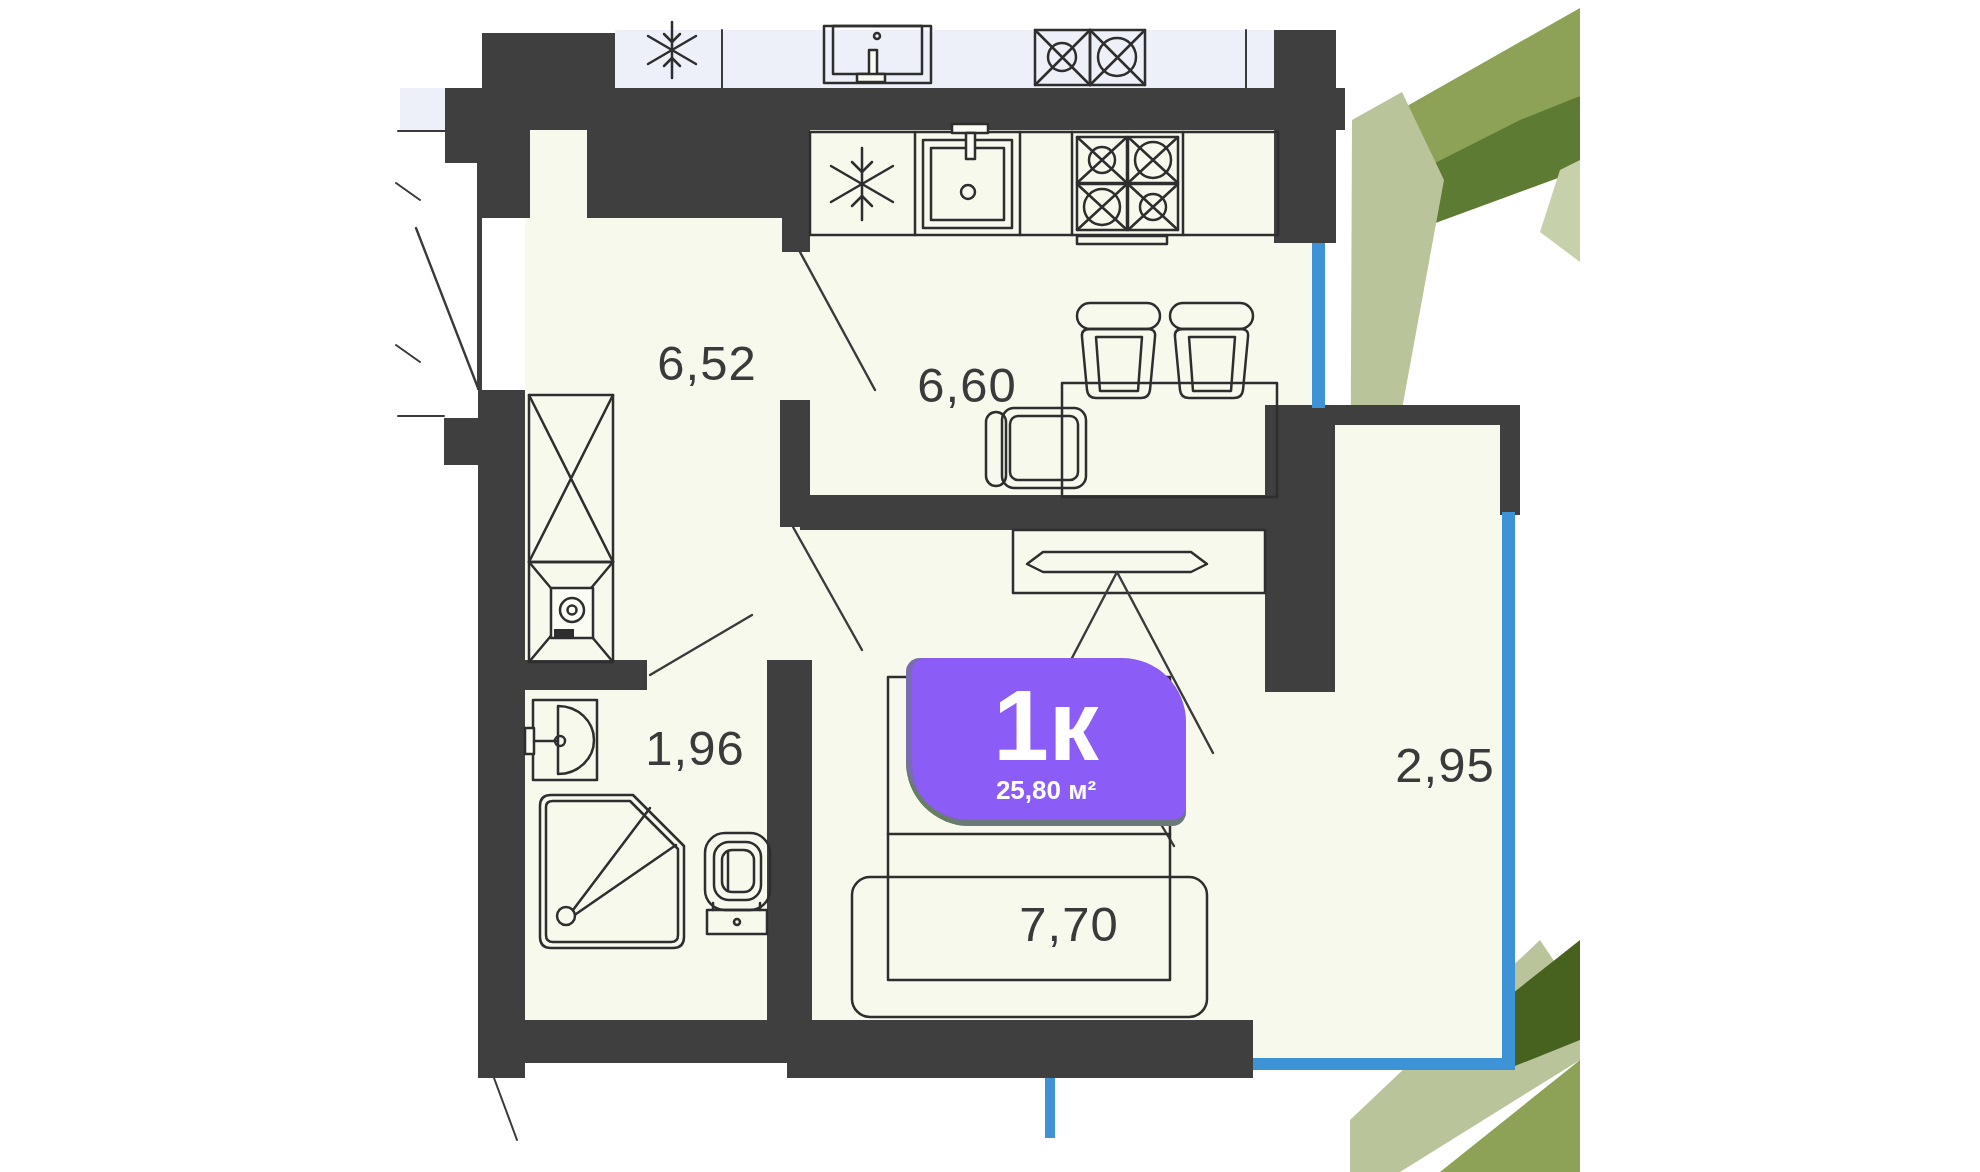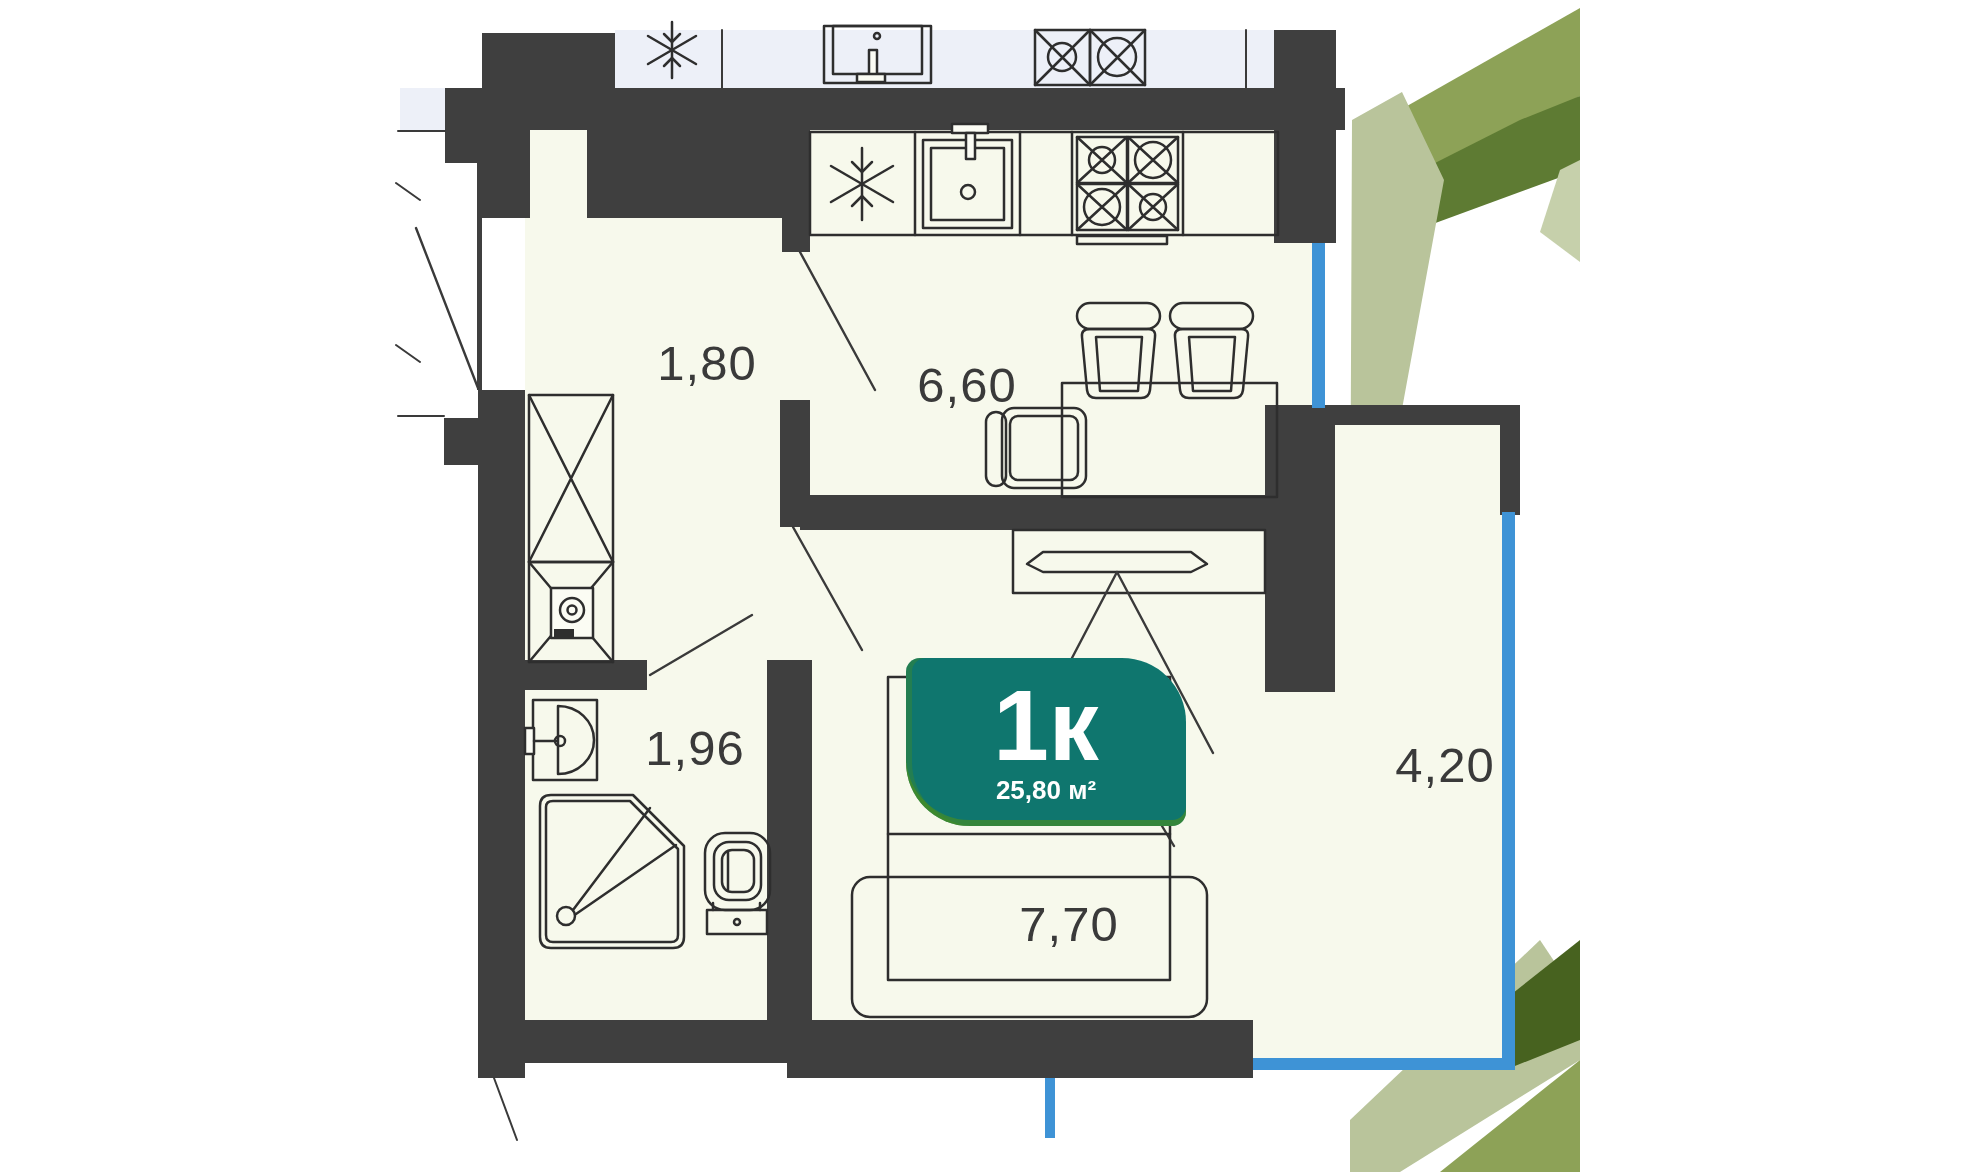--- a/index.html
+++ b/index.html
@@ -11,21 +11,21 @@
   .ln   { fill:none; stroke:#2e2e2e; stroke-width:2.5; stroke-linejoin:round; stroke-linecap:round; }
   .lnf  { fill:#fbfcf4; stroke:#2e2e2e; stroke-width:2.5; stroke-linejoin:round; }
   .swing{ fill:none; stroke:#3a3a3a; stroke-width:2.4; stroke-linecap:round; }
   .thin { fill:none; stroke:#3a3a3a; stroke-width:2; stroke-linecap:round; }
   .dim-label {
     position:absolute; transform:translate(-50%,-50%);
     font-size:49px; color:#3a3a3a; white-space:nowrap; letter-spacing:1px;
   }
   .badge {
     position:absolute; left:906px; top:658px; width:280px; height:168px;
-    background:#0f766e; border-radius:14px 64px 14px 64px;
+    background:#8b5cf6; border-radius:14px 64px 14px 64px;
     box-shadow: inset 0 -6px 0 rgba(83,146,18,.55), inset 6px 0 0 rgba(83,146,18,.30);
     display:flex; flex-direction:column; align-items:center; justify-content:center;
     color:#ffffff; text-align:center;
   }
   .badge-type { font-size:100px; font-weight:bold; line-height:.92; }
   .badge-area { font-size:26px; font-weight:bold; margin-top:4px; }
 </style>
 </head>
 <body>
 
@@ -223,24 +223,24 @@
   </g>
 
   <g fill="#3e93d6">
     <rect x="1312" y="243" width="13" height="165"></rect>
     <rect x="1502" y="512" width="13" height="558"></rect>
     <rect x="1253" y="1058" width="262" height="12"></rect>
     <rect x="1045" y="1078" width="10" height="60"></rect>
   </g>
 </svg>
 
-<div class="dim-label" style="left:707px; top:363px;">1,80</div>
+<div class="dim-label" style="left:707px; top:363px;">6,52</div>
 <div class="dim-label" style="left:967px; top:352px;margin-top:33px;">6,60</div>
 <div class="dim-label" style="left:695px; top:748px;">1,96</div>
 <div class="dim-label" style="left:1042px; top:924px;margin-left:27px;">7,70</div>
-<div class="dim-label" style="left:1445px; top:765px;">4,20</div>
+<div class="dim-label" style="left:1445px; top:765px;">2,95</div>
 
 <div class="badge">
   <div class="badge-type">1к</div>
   <div class="badge-area">25,80 м²</div>
 </div>
 
 </div>
 
 </body></html>

